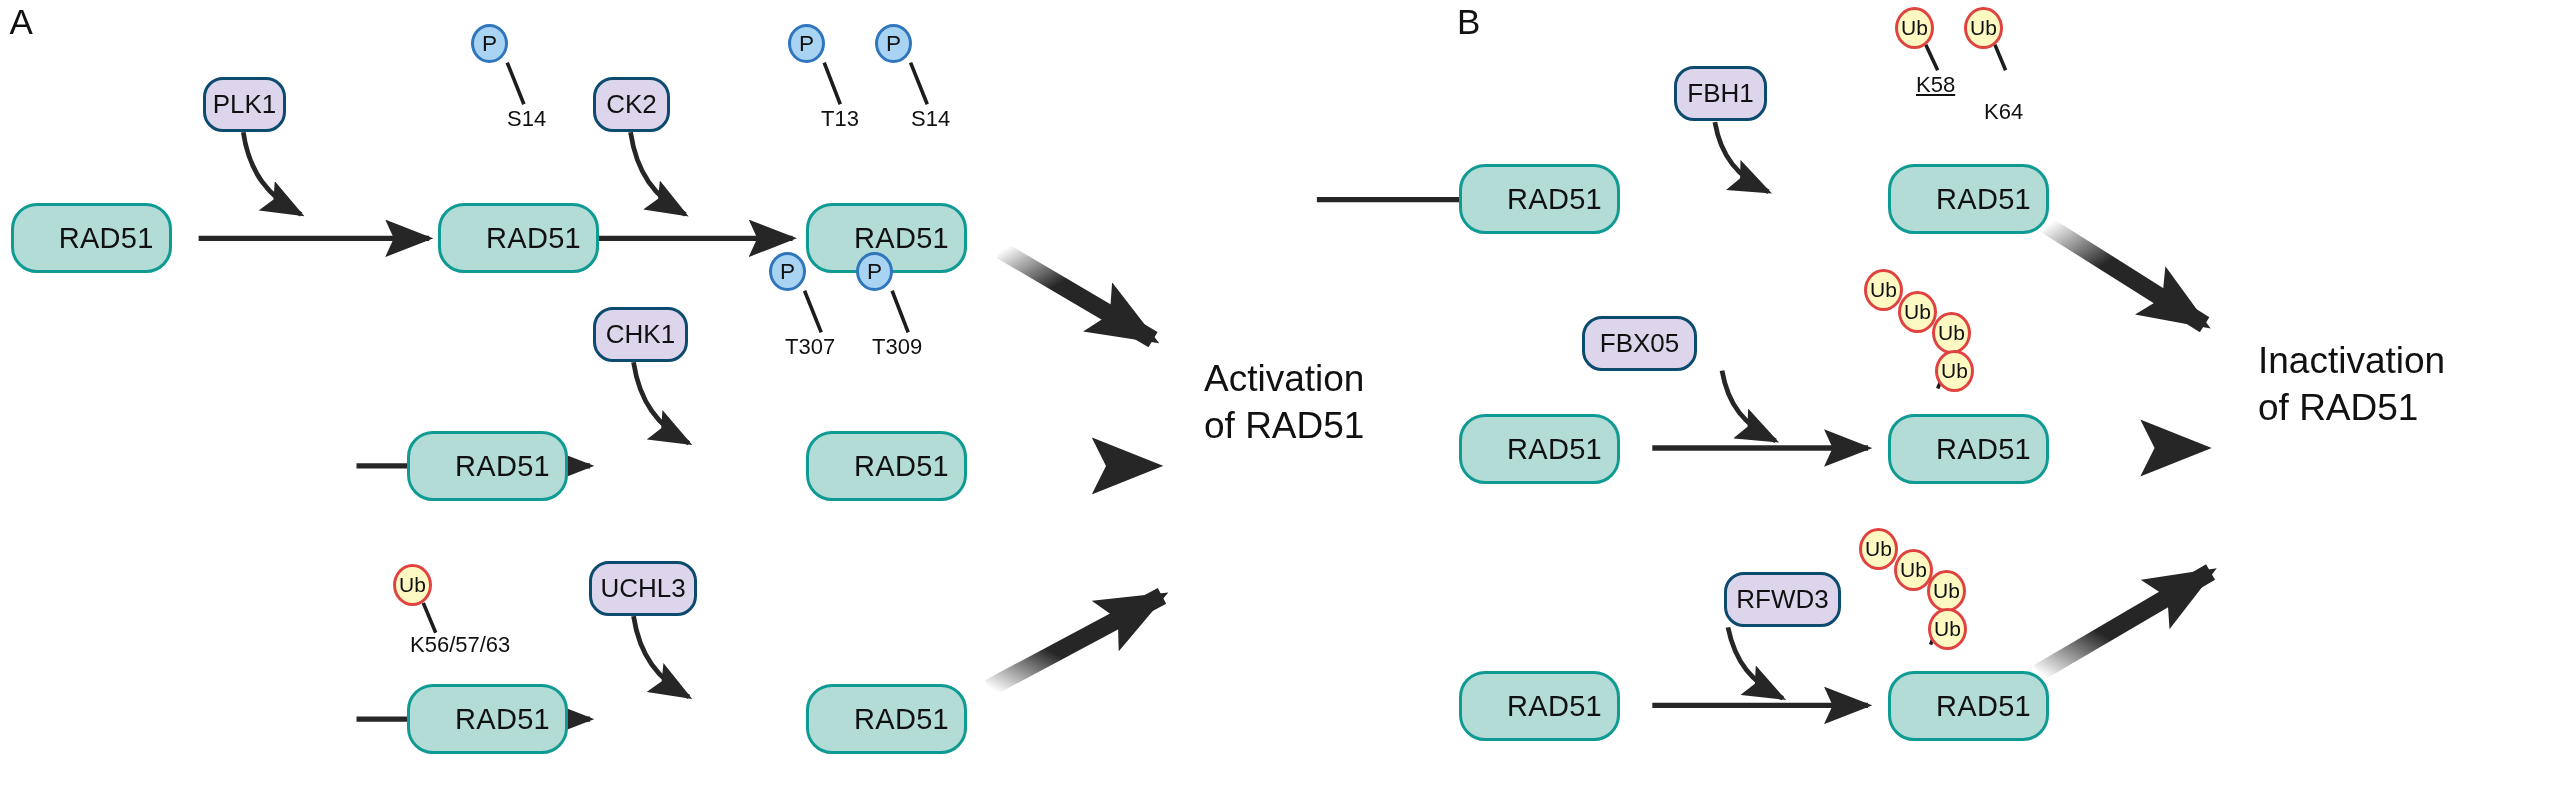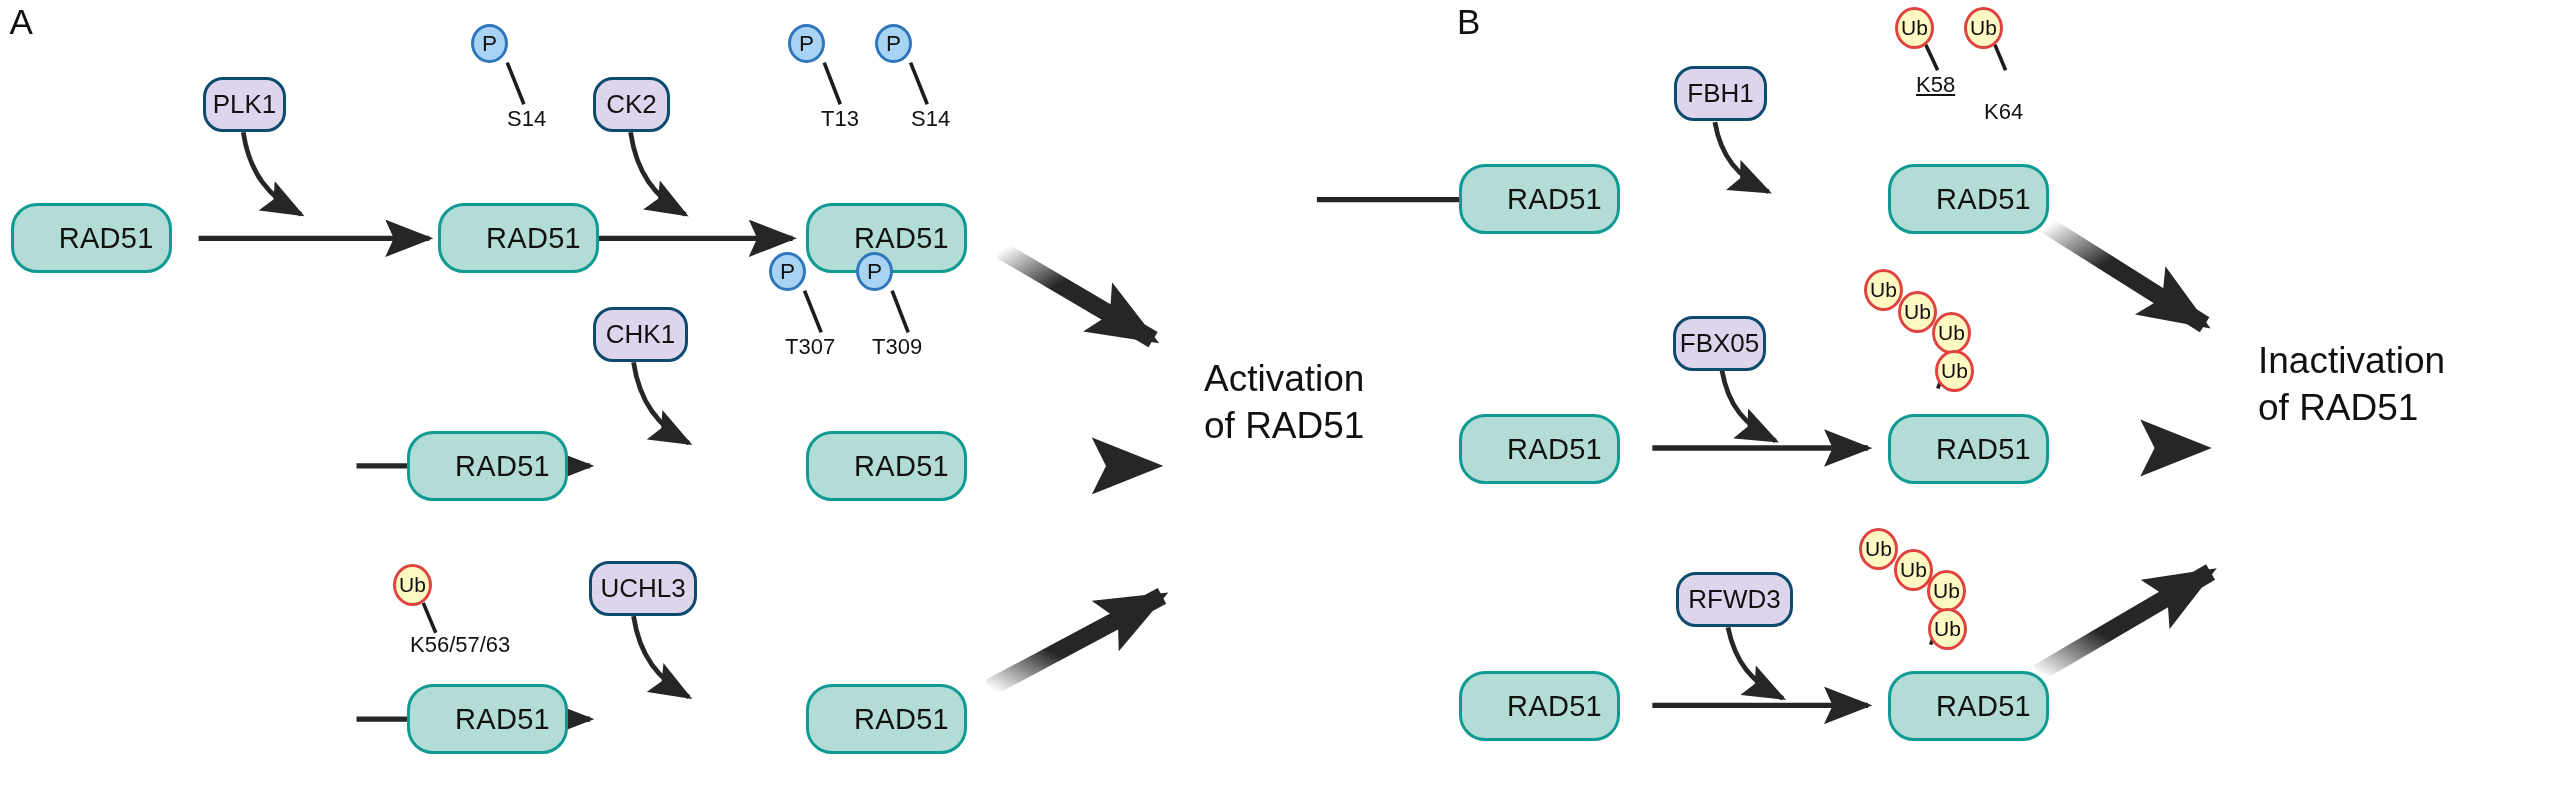--- a/index.html
+++ b/index.html
@@ -300,31 +300,31 @@
   <div class="enzyme" style="left:1674px; top:66px; width:93px;">FBH1</div>
 
   <div class="ubmark" style="left:1895px; top:7.2px;">Ub</div>
   <div class="site-label" style="left:1916px; top:72px;text-decoration:underline;">K58</div>
   <div class="ubmark" style="left:1964px; top:7.2px;">Ub</div>
   <div class="site-label" style="left:1984px; top:68px;margin-top:31px;">K64</div>
   <div class="rad51" style="left:1888px; top:164px;">RAD51</div>
 
   <div class="rad51" style="left:1459px; top:414px;">RAD51</div>
 
-  <div class="enzyme" style="left:1673px; top:316px; width:93px;">FBX05</div>
+  <div class="enzyme" style="left:1582px; top:316px; width:115px;">FBX05</div>
 
   <div class="ubmark" style="left:1864px; top:269px;">Ub</div>
   <div class="ubmark" style="left:1898px; top:291px;">Ub</div>
   <div class="ubmark" style="left:1932px; top:312px;">Ub</div>
   <div class="ubmark" style="left:1935px; top:350px;">Ub</div>
   <div class="rad51" style="left:1888px; top:414px;">RAD51</div>
 
   <div class="rad51" style="left:1459px; top:671px;">RAD51</div>
 
-  <div class="enzyme" style="left:1676px; top:572px; width:117px;text-align:right;">RFWD3</div>
+  <div class="enzyme" style="left:1724px; top:572px; width:117px;text-align:right;">RFWD3</div>
 
   <div class="ubmark" style="left:1859px; top:528px;">Ub</div>
   <div class="ubmark" style="left:1894px; top:549px;">Ub</div>
   <div class="ubmark" style="left:1927px; top:570px;">Ub</div>
   <div class="ubmark" style="left:1928px; top:608px;">Ub</div>
   <div class="rad51" style="left:1888px; top:671px;">RAD51</div>
 
   <div class="outcome" style="left:2258px; top:337px;">
     <div>Inactivation</div>
     <div>of RAD51</div>

